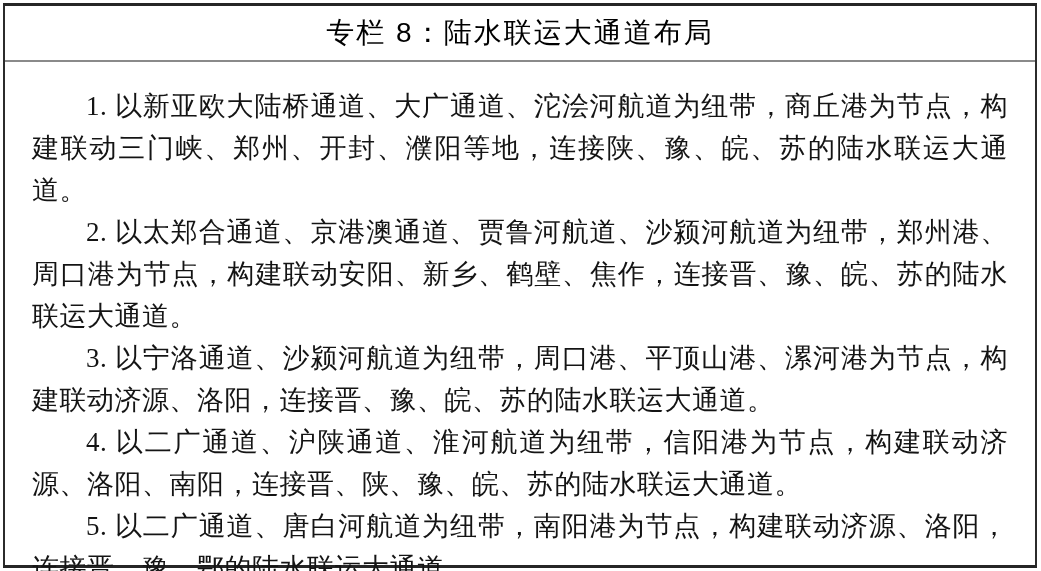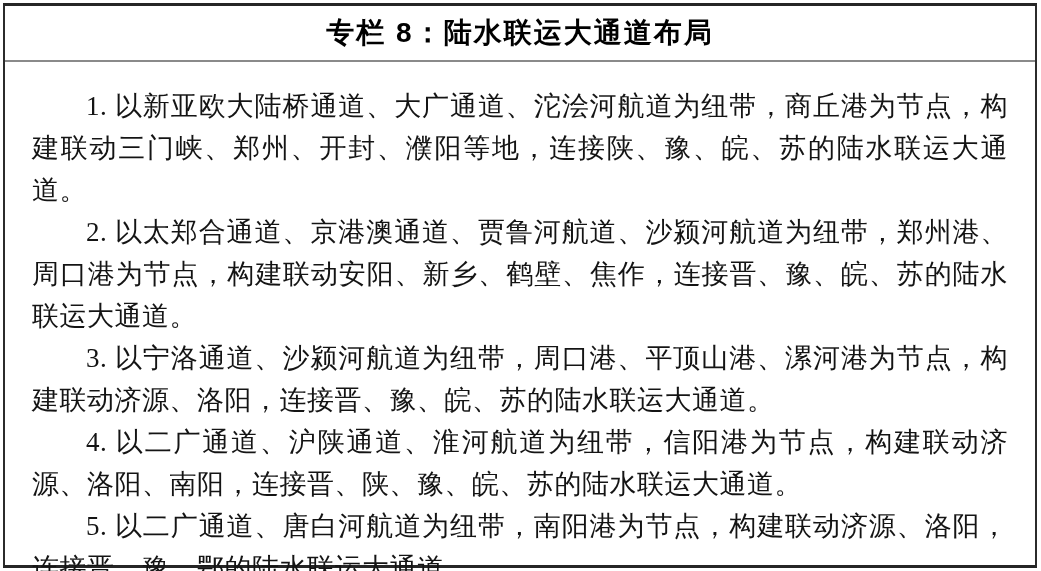--- a/index.html
+++ b/index.html
@@ -32,21 +32,21 @@
     display: flex;
     flex-direction: column;
   }
   .box-title {
     height: 56px;
     flex: 0 0 56px;
     display: flex;
     align-items: center;
     justify-content: center;
     font-family: "Liberation Sans", "DejaVu Sans", sans-serif;
-    font-weight: bold;
+    font-weight: normal;
     font-size: 28px;
     letter-spacing: 2px;
     color: #000000;
     border-bottom: 2px solid #8a8a8a;
     box-sizing: border-box;
   }
   .box-body {
     flex: 1 1 auto;
     padding: 23px 27px 0 27px;
     font-size: 27px;

